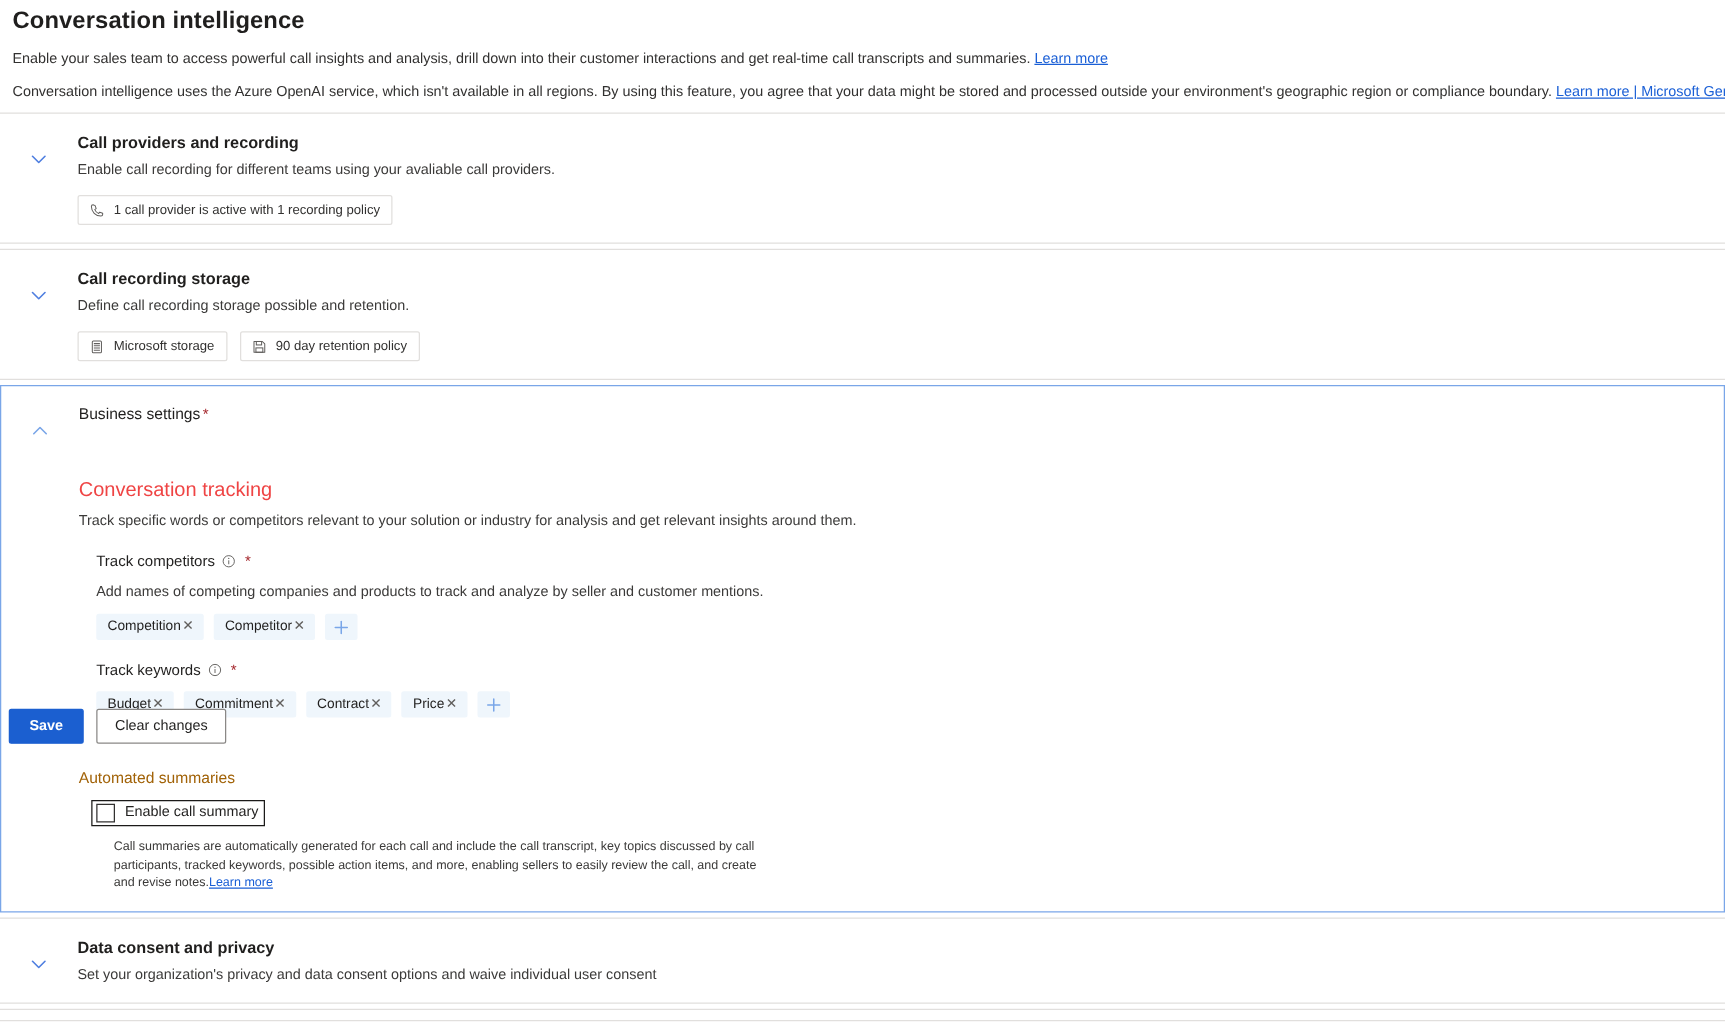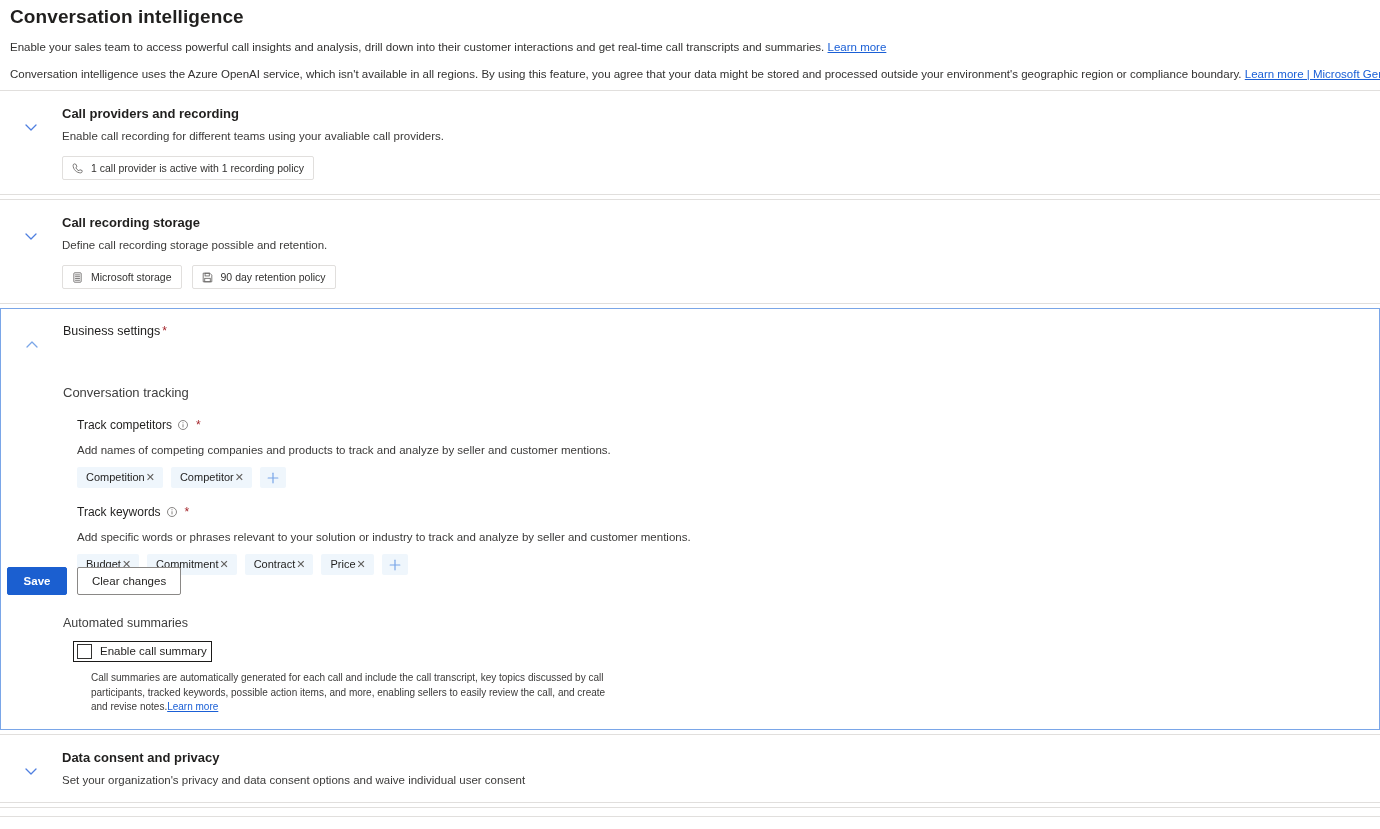--- a/index.html
+++ b/index.html
@@ -63,21 +63,21 @@
     border: 1px solid #e1dfdd; border-radius: 2px;
     background: #fff; padding: 4px 9px 4px 8px;
     font-size: 10.5px; color: #323130; line-height: 14px;
     cursor: default;
   }
   .badge svg { display: block; flex: 0 0 auto; }
 
   
   .section-block { padding: 8px 0 4px 0; }
   .h-conv {
-    font-size: 13px; color: #404040; margin: 30px 0 8px 0; line-height: 17px;
+    font-size: 16px; color: #ef4444; margin: 30px 0 8px 0; line-height: 17px;
   }
   .p-desc { font-size: 11.5px; color: #3b3a39; line-height: 16px; margin: 0; }
   .field { margin-top: 16px; padding-left: 14px; }
   .field-label {
     font-size: 12px; color: #201f1e; line-height: 16px;
     display: flex; align-items: center; gap: 5px;
   }
   .info-icon { display: inline-flex; align-items: center; cursor: pointer; }
   .field-desc { font-size: 11.5px; color: #3b3a39; line-height: 16px; margin: 9px 0 0 0; }
 
@@ -92,21 +92,21 @@
   .chip .x { color: #605e5c; font-size: 11px; cursor: pointer; line-height: 1; }
   .chip-add {
     display: inline-flex; align-items: center; justify-content: center;
     width: 26px; height: 21px; background: #eff6fc; border-radius: 2px;
     cursor: pointer;
   }
   .chip-add svg { display: block; }
 
   
   .auto-block { margin-top: 36px; }
-  .h-auto { font-size: 12.5px; color: #404040; line-height: 17px; margin: 0 0 9px 0; }
+  .h-auto { font-size: 12.5px; color: #a16207; line-height: 17px; margin: 0 0 9px 0; }
   .cb-row {
     display: inline-flex; align-items: center; gap: 8px;
     border: 1px solid #1b1a19; padding: 2px 4px 2px 3px; margin-left: 10px;
     cursor: pointer;
   }
   .cb-box {
     width: 15px; height: 15px; border: 1px solid #323130;
     background: #fff; flex: 0 0 auto;
   }
   .cb-label { font-size: 11.5px; color: #201f1e; line-height: 15px; }
@@ -223,20 +223,21 @@
             <path d="M3 10 L8 5 L13 10" fill="none" stroke="#7aa6e8" stroke-width="1.3" stroke-linecap="round" stroke-linejoin="round"></path>
           </svg>
         </div>
         <div class="card-body">
           <div class="card-title plain">
             <span>Business settings</span><span class="req">*</span>
           </div>
 
           <div class="section-block">
             <div class="h-conv">Conversation tracking</div>
+            <p class="p-desc">Track specific words or competitors relevant to your solution or industry for analysis and get relevant insights around them.</p>
 
             <div class="field">
               <div class="field-label">
                 <span>Track competitors</span>
                 <span class="info-icon">
                   <svg width="12" height="12" viewBox="0 0 16 16" aria-hidden="true">
                     <circle cx="8" cy="8" r="6" fill="none" stroke="#605e5c" stroke-width="1"></circle>
                     <line x1="8" y1="7" x2="8" y2="11.2" stroke="#605e5c" stroke-width="1"></line>
                     <circle cx="8" cy="5" r="0.7" fill="#605e5c"></circle>
                   </svg>
@@ -267,21 +268,20 @@
                 <span>Track keywords</span>
                 <span class="info-icon">
                   <svg width="12" height="12" viewBox="0 0 16 16" aria-hidden="true">
                     <circle cx="8" cy="8" r="6" fill="none" stroke="#605e5c" stroke-width="1"></circle>
                     <line x1="8" y1="7" x2="8" y2="11.2" stroke="#605e5c" stroke-width="1"></line>
                     <circle cx="8" cy="5" r="0.7" fill="#605e5c"></circle>
                   </svg>
                 </span>
                 <span class="req">*</span>
               </div>
-              <p class="field-desc">Add specific words or phrases relevant to your solution or industry to track and analyze by seller and customer mentions.</p>
               <div class="chips">
                 <span class="chip">
                   <span>Budget</span>
                   <span class="x">✕</span>
                 </span>
                 <span class="chip">
                   <span>Commitment</span>
                   <span class="x">✕</span>
                 </span>
                 <span class="chip">

